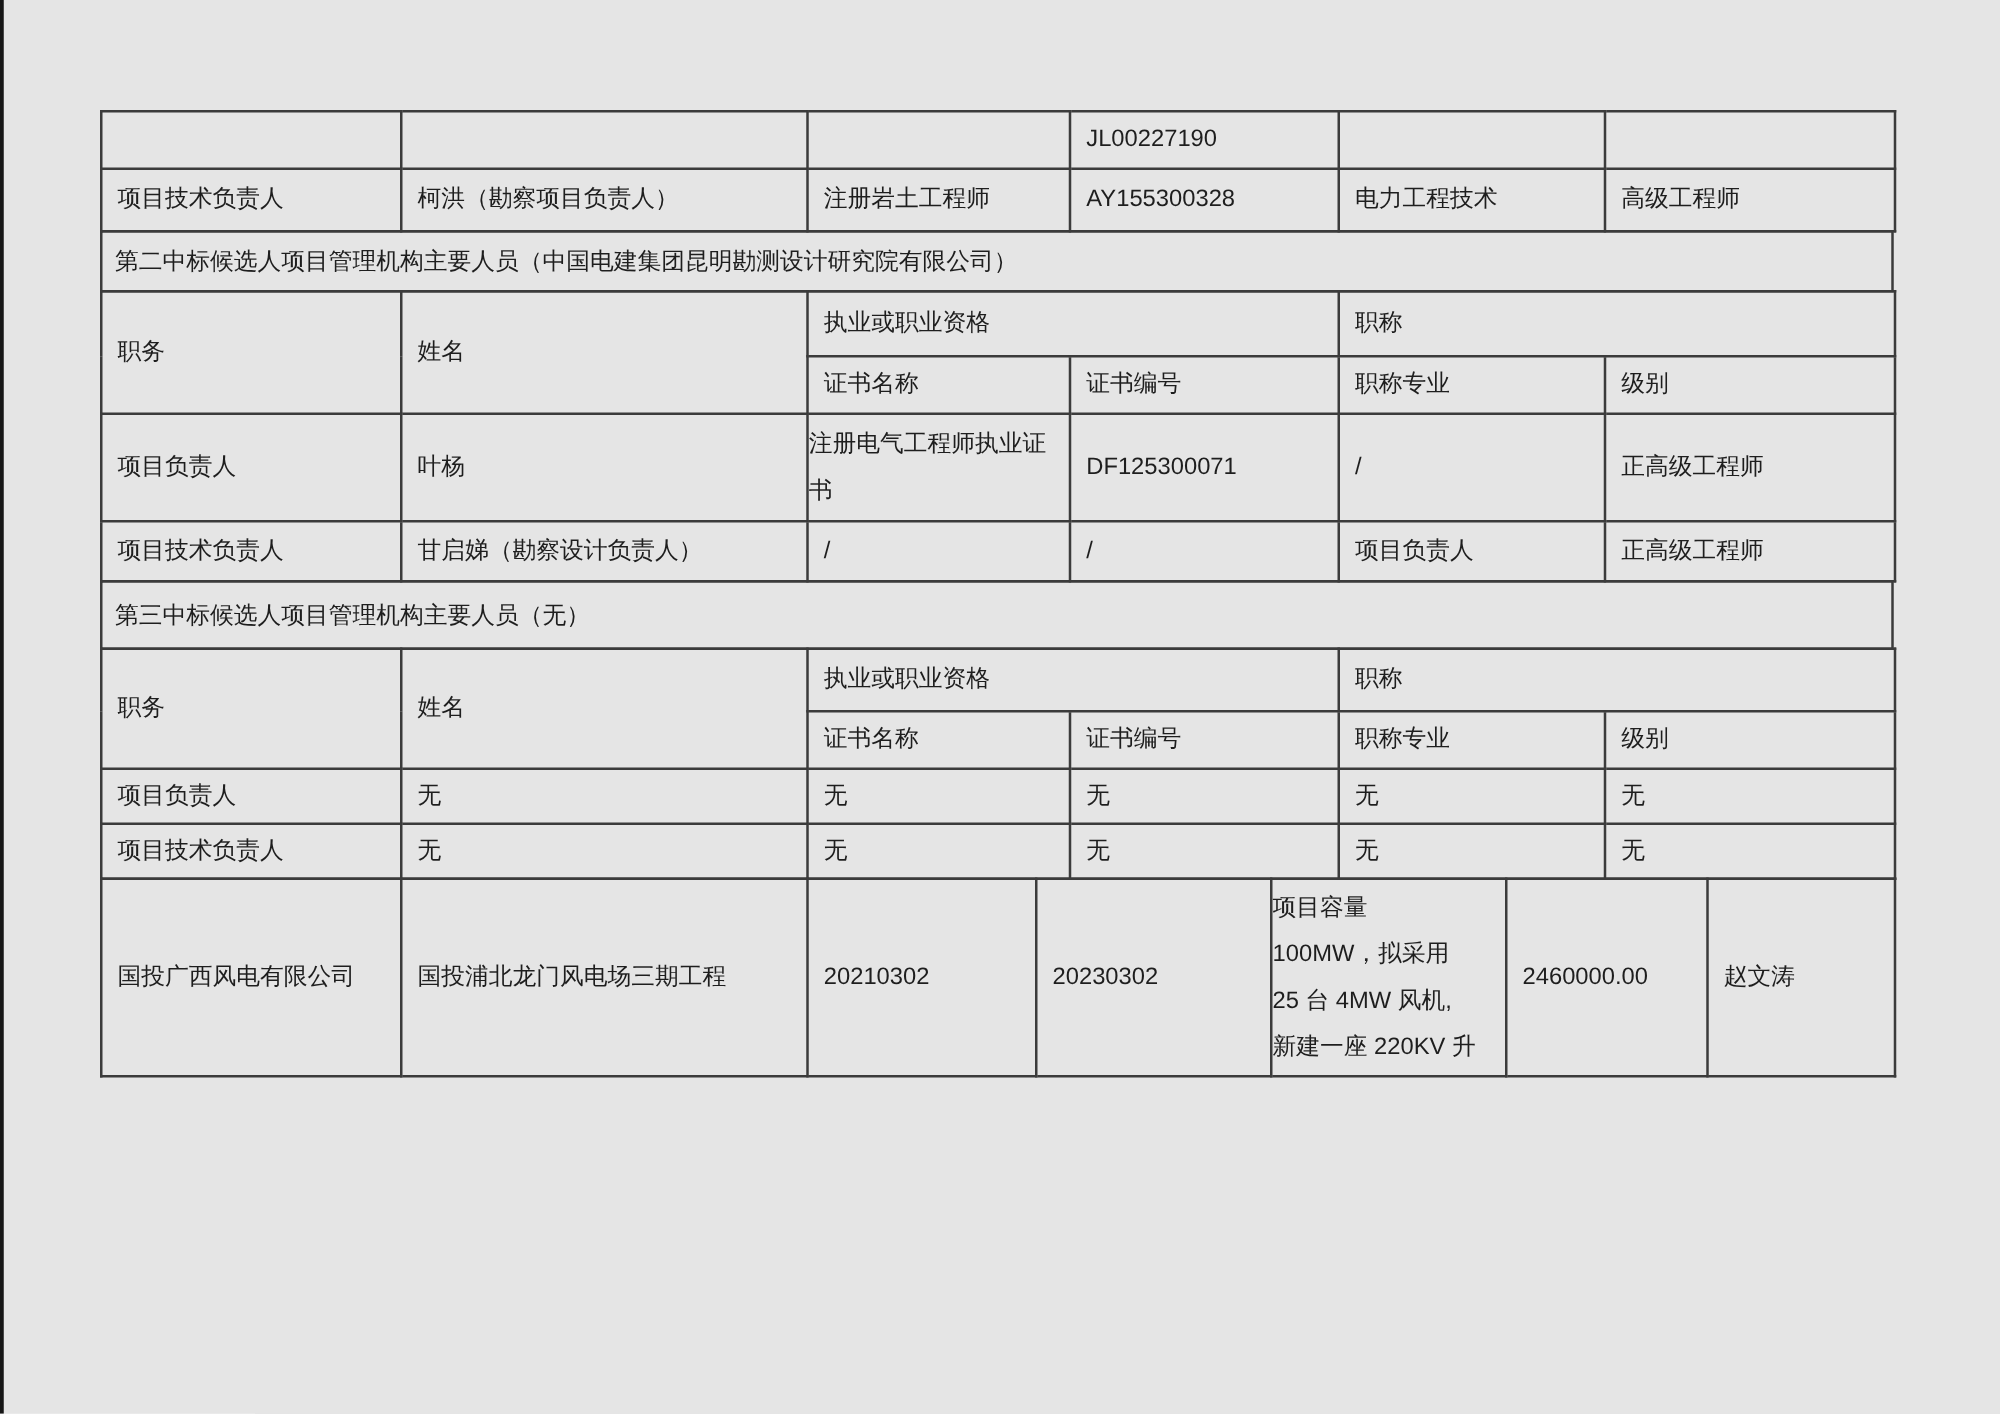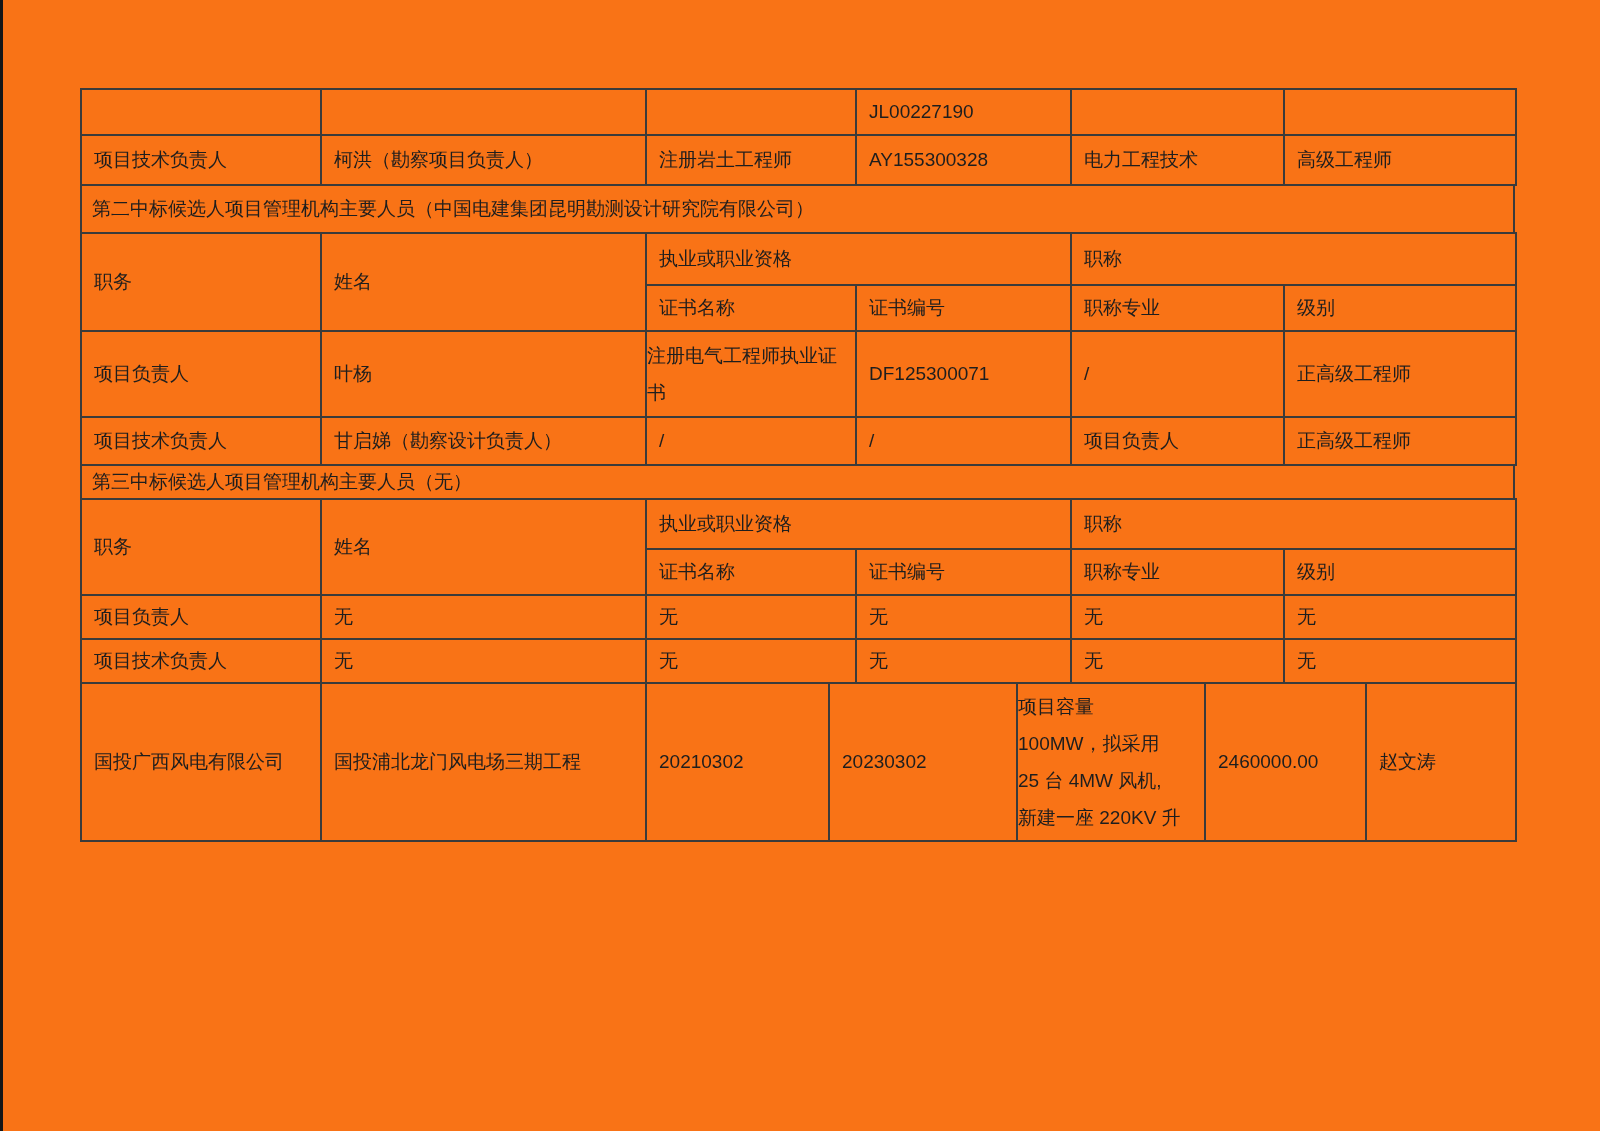--- a/index.html
+++ b/index.html
@@ -4,21 +4,21 @@
 <style>
   html, body { margin: 0; padding: 0; }
   body {
     width: 1600px; height: 1131px;
     background: #ffffff;
     font-family: "Liberation Sans", sans-serif;
   }
   .page {
     position: relative;
     width: 1600px; height: 1131px;
-    background: #f97316;
+    background: #e5e5e5;
     color: #1e1e1e;
     overflow: hidden;
   }
   .scan-edge {
     position: absolute; left: 0; top: 0;
     width: 3px; height: 1131px;
     background: #161616;
   }
   .doc {
     position: absolute; left: 80px; top: 88px;
@@ -139,21 +139,21 @@
         <td>项目技术负责人</td>
         <td>甘启娣（勘察设计负责人）</td>
         <td>/</td>
         <td>/</td>
         <td>项目负责人</td>
         <td>正高级工程师</td>
       </tr>
     </tbody>
       </table>
 
-    <div class="section-bar" style="height:36px">
+    <div class="section-bar" style="height:56px">
       <span>第三中标候选人项目管理机构主要人员（无）</span>
     </div>
 
     <table>
       <colgroup>
         <col style="width:240px">
           <col style="width:325px">
           <col style="width:210px">
         <col style="width:215px">
           <col style="width:213px">

